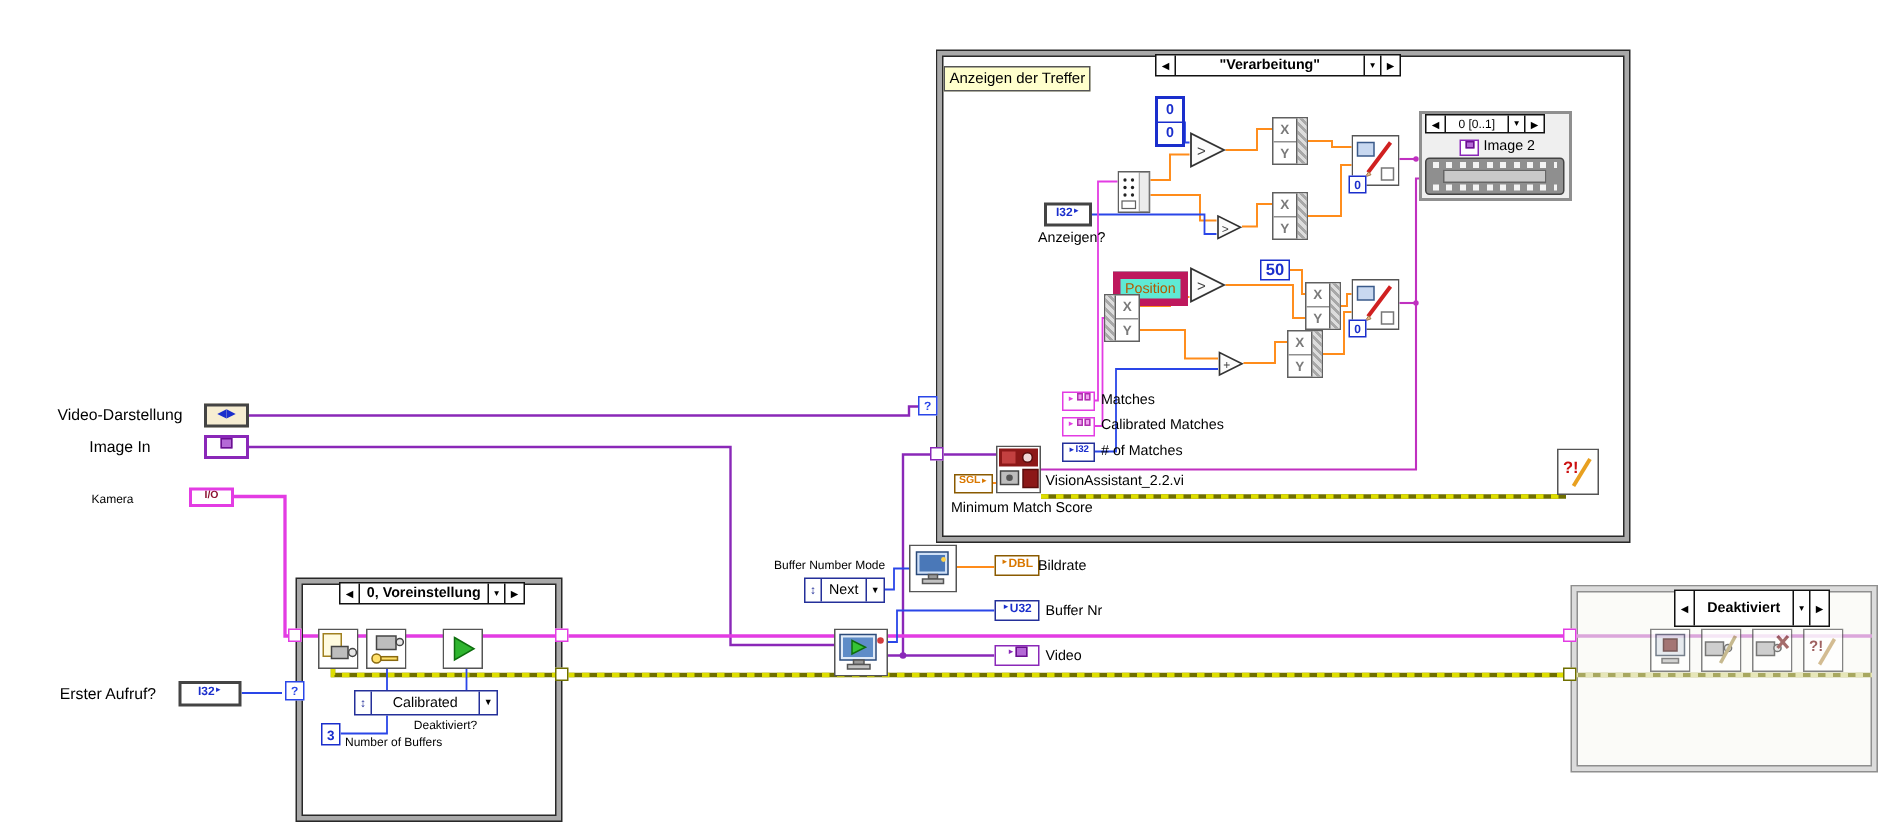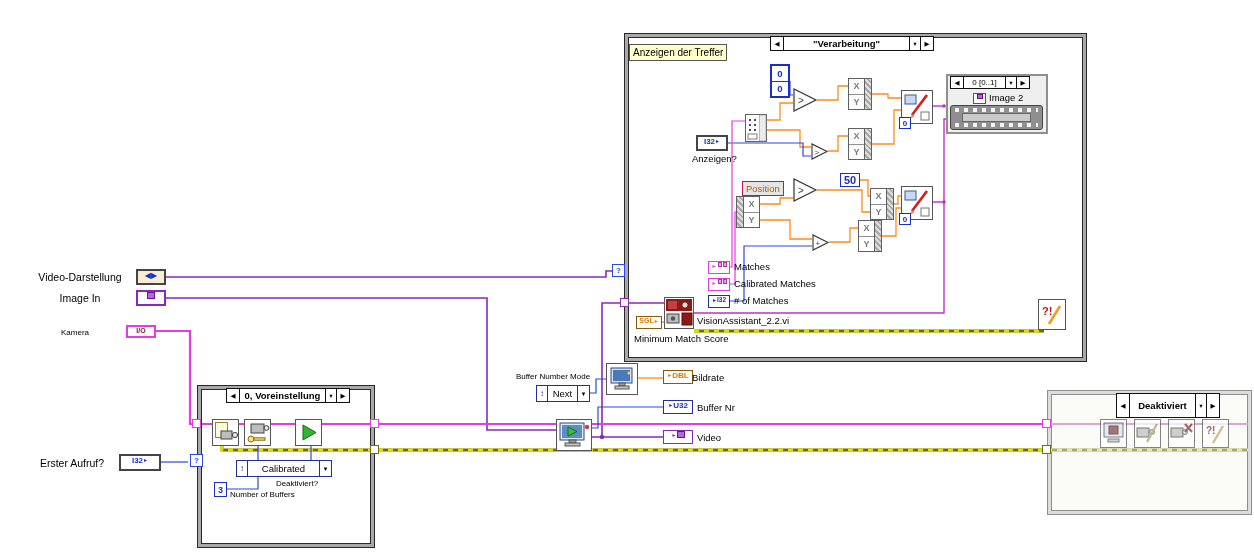--- a/index.html
+++ b/index.html
@@ -18,21 +18,21 @@
   .sel .al{border-right:1px solid #111}
   .sel .arr{border-left:1px solid #111}
   .sel .dn{width:11px;font-size:5.5px;border-left:1px solid #111}
   .sel .tx{flex:1;padding:0 3px;white-space:nowrap;font-size:9.5px;font-weight:bold}
   .sel.small .tx{font-size:8px;font-weight:normal}
   .lbl{font-size:10.5px;white-space:nowrap;line-height:12px}
   .lbl.m{font-size:9.5px}
   .lbl.sm{font-size:8px}
   .lbl.r{text-align:center}
   .free{background:var(--c-free-label-bg,#ffffcc);border:1px solid #555;font-size:10px;padding:0 3px;line-height:15px;white-space:nowrap}
-  .poslbl{border:1px solid #be185d;color:#b35a00;background:#e5e5e5;font-size:9.5px;padding:0 3px;line-height:13px;white-space:nowrap}
+  .poslbl{border:5px solid #be185d;color:#b35a00;background:#5eead4;font-size:9.5px;padding:0 3px;line-height:13px;white-space:nowrap}
   .term{background:#fff;display:flex;justify-content:center;font-weight:bold;white-space:nowrap;font-size:8px}
   .ctrl{border:2px solid #444}
   .ind{border:1px solid #4c1d95}
   .fd{font-size:6px;font-weight:normal;margin:0 1px}
   .sq{display:inline-block;width:8px;height:7px;background:#b469d6;border:1px solid #6a1090}
   .sqs{display:inline-block;width:4px;height:5px;background:#f0a0f0;border:1px solid #b030b0;margin-left:1px}
   .const{background:#fff;border:1px solid var(--c-type-int,#1a2ecc);color:var(--c-type-int,#1a2ecc);
     font-weight:bold;display:flex;align-items:center;justify-content:center}
   .aconst{background:#fff;border:2px solid var(--c-type-int,#1a2ecc);display:flex;flex-direction:column}
   .aconst span{flex:1;display:flex;align-items:center;justify-content:center;font-size:9.5px;font-weight:bold;color:var(--c-type-int,#1a2ecc)}

